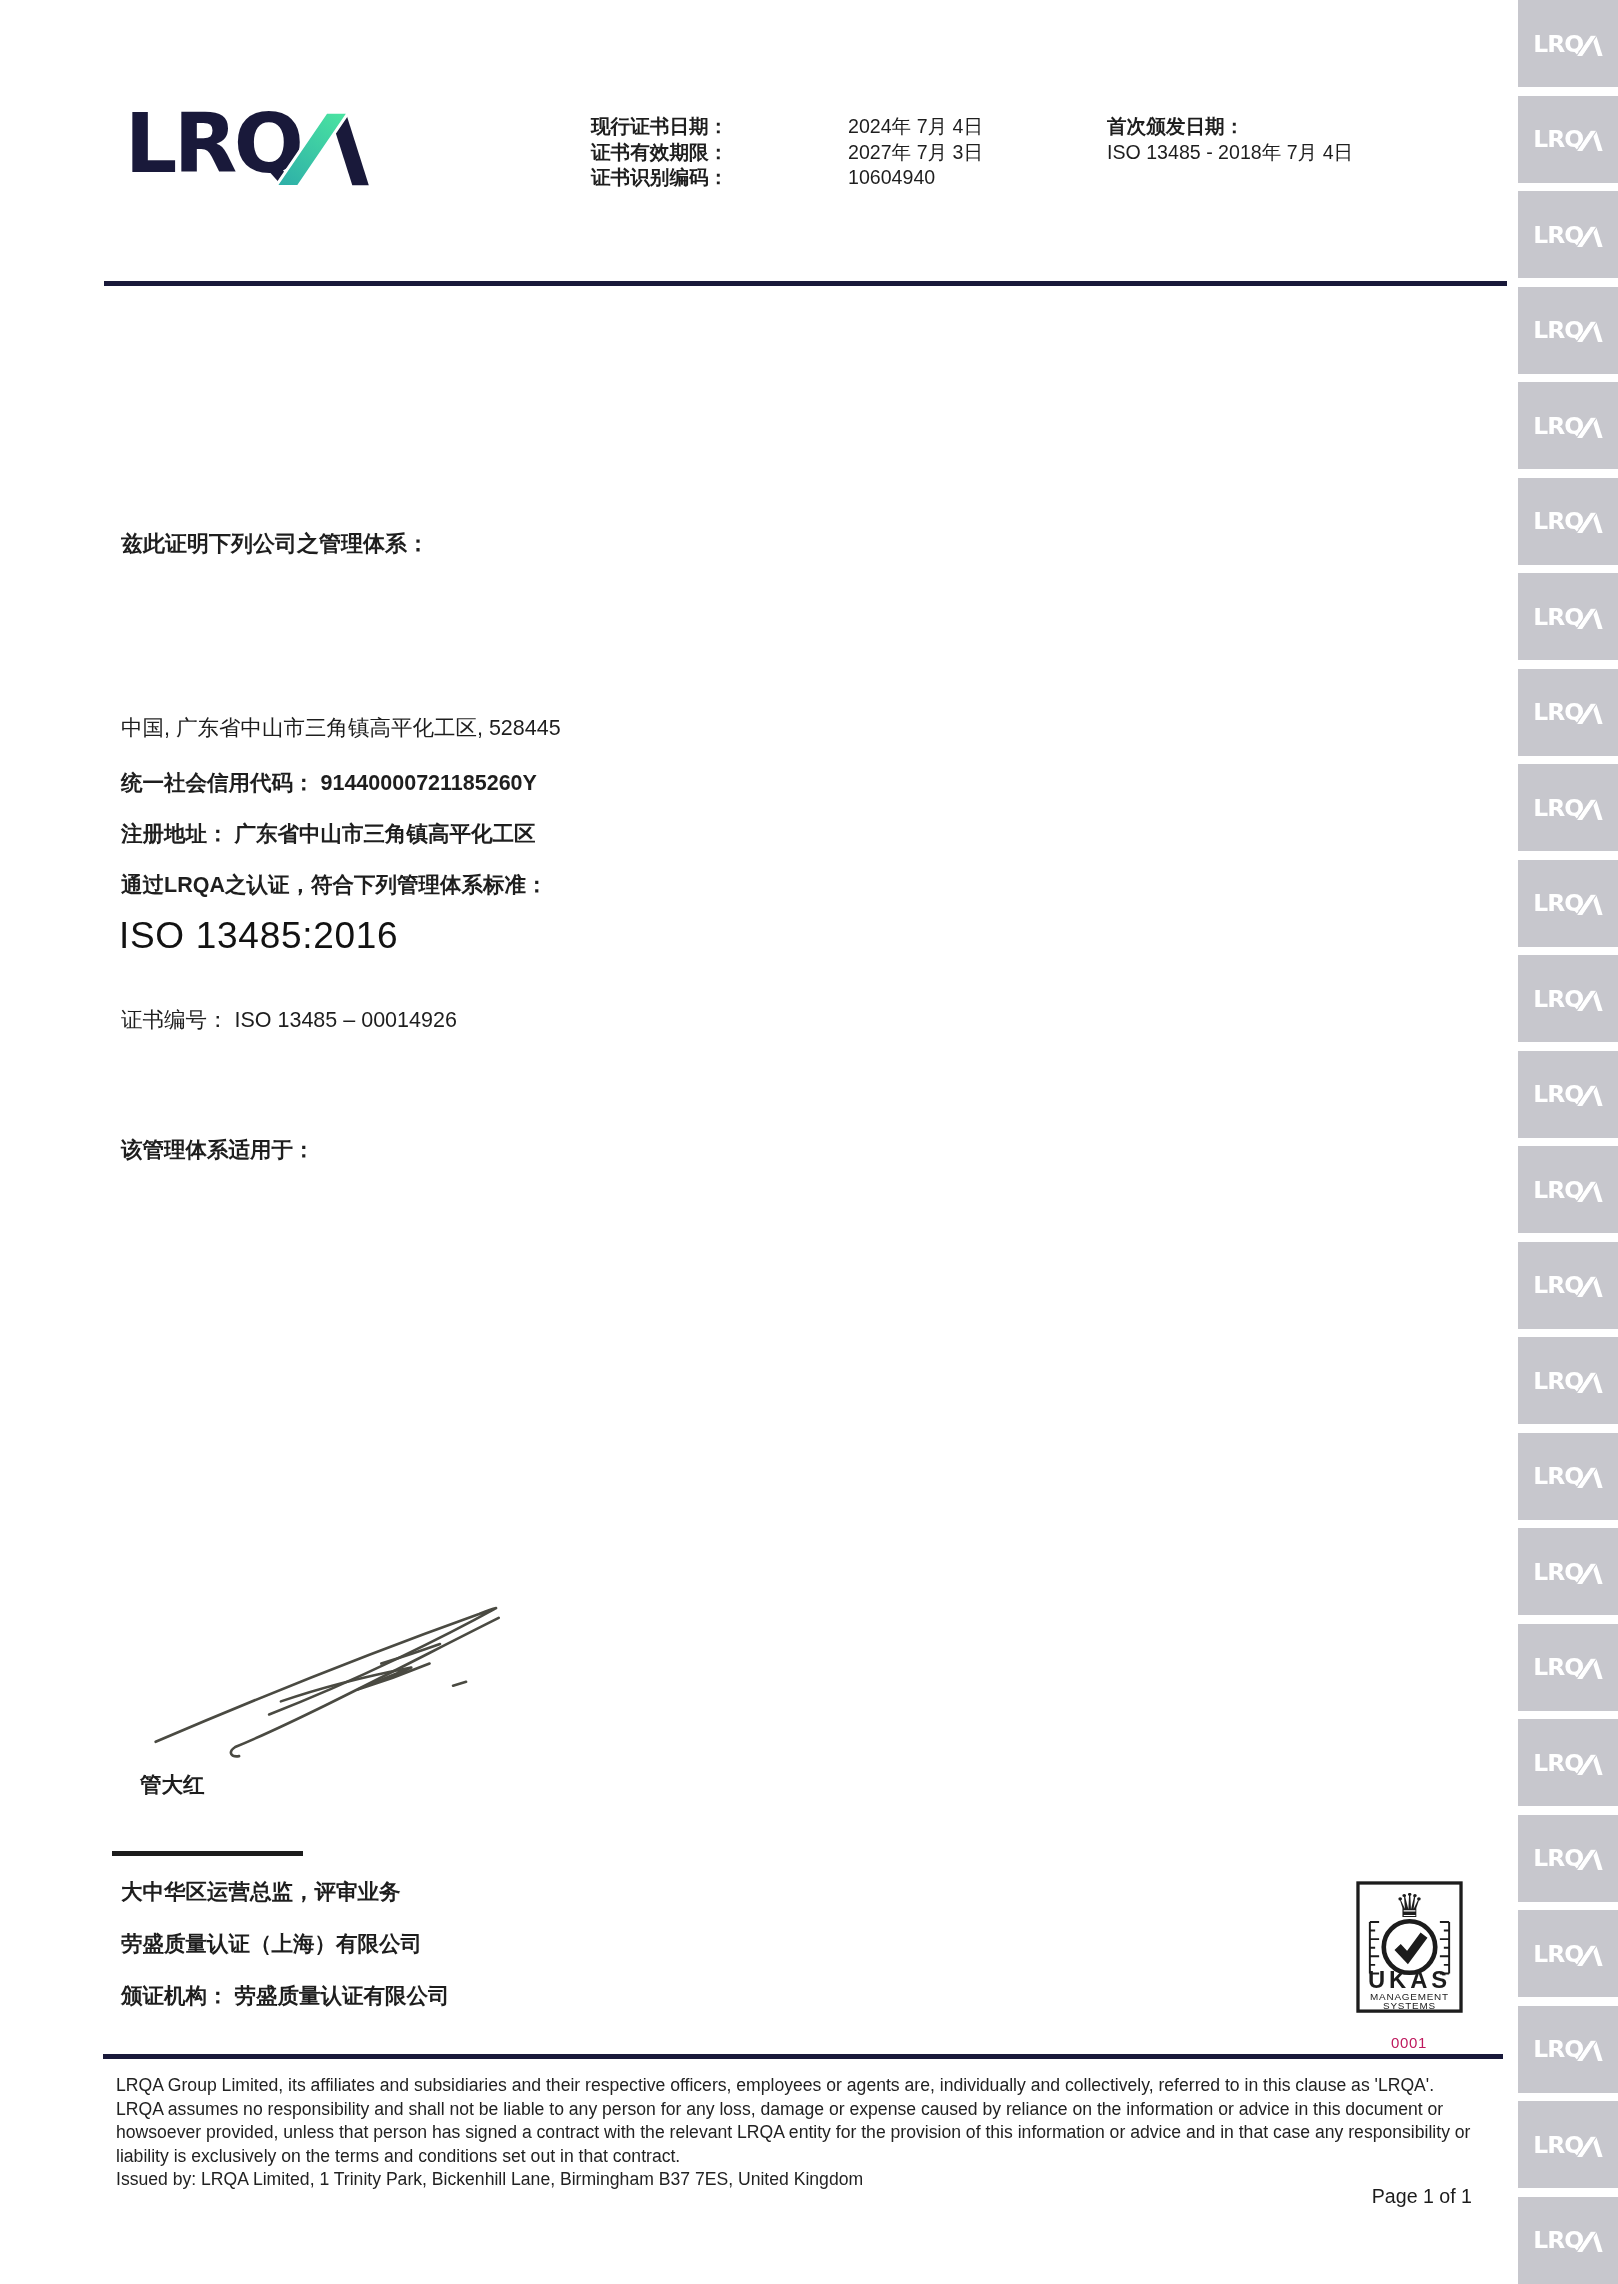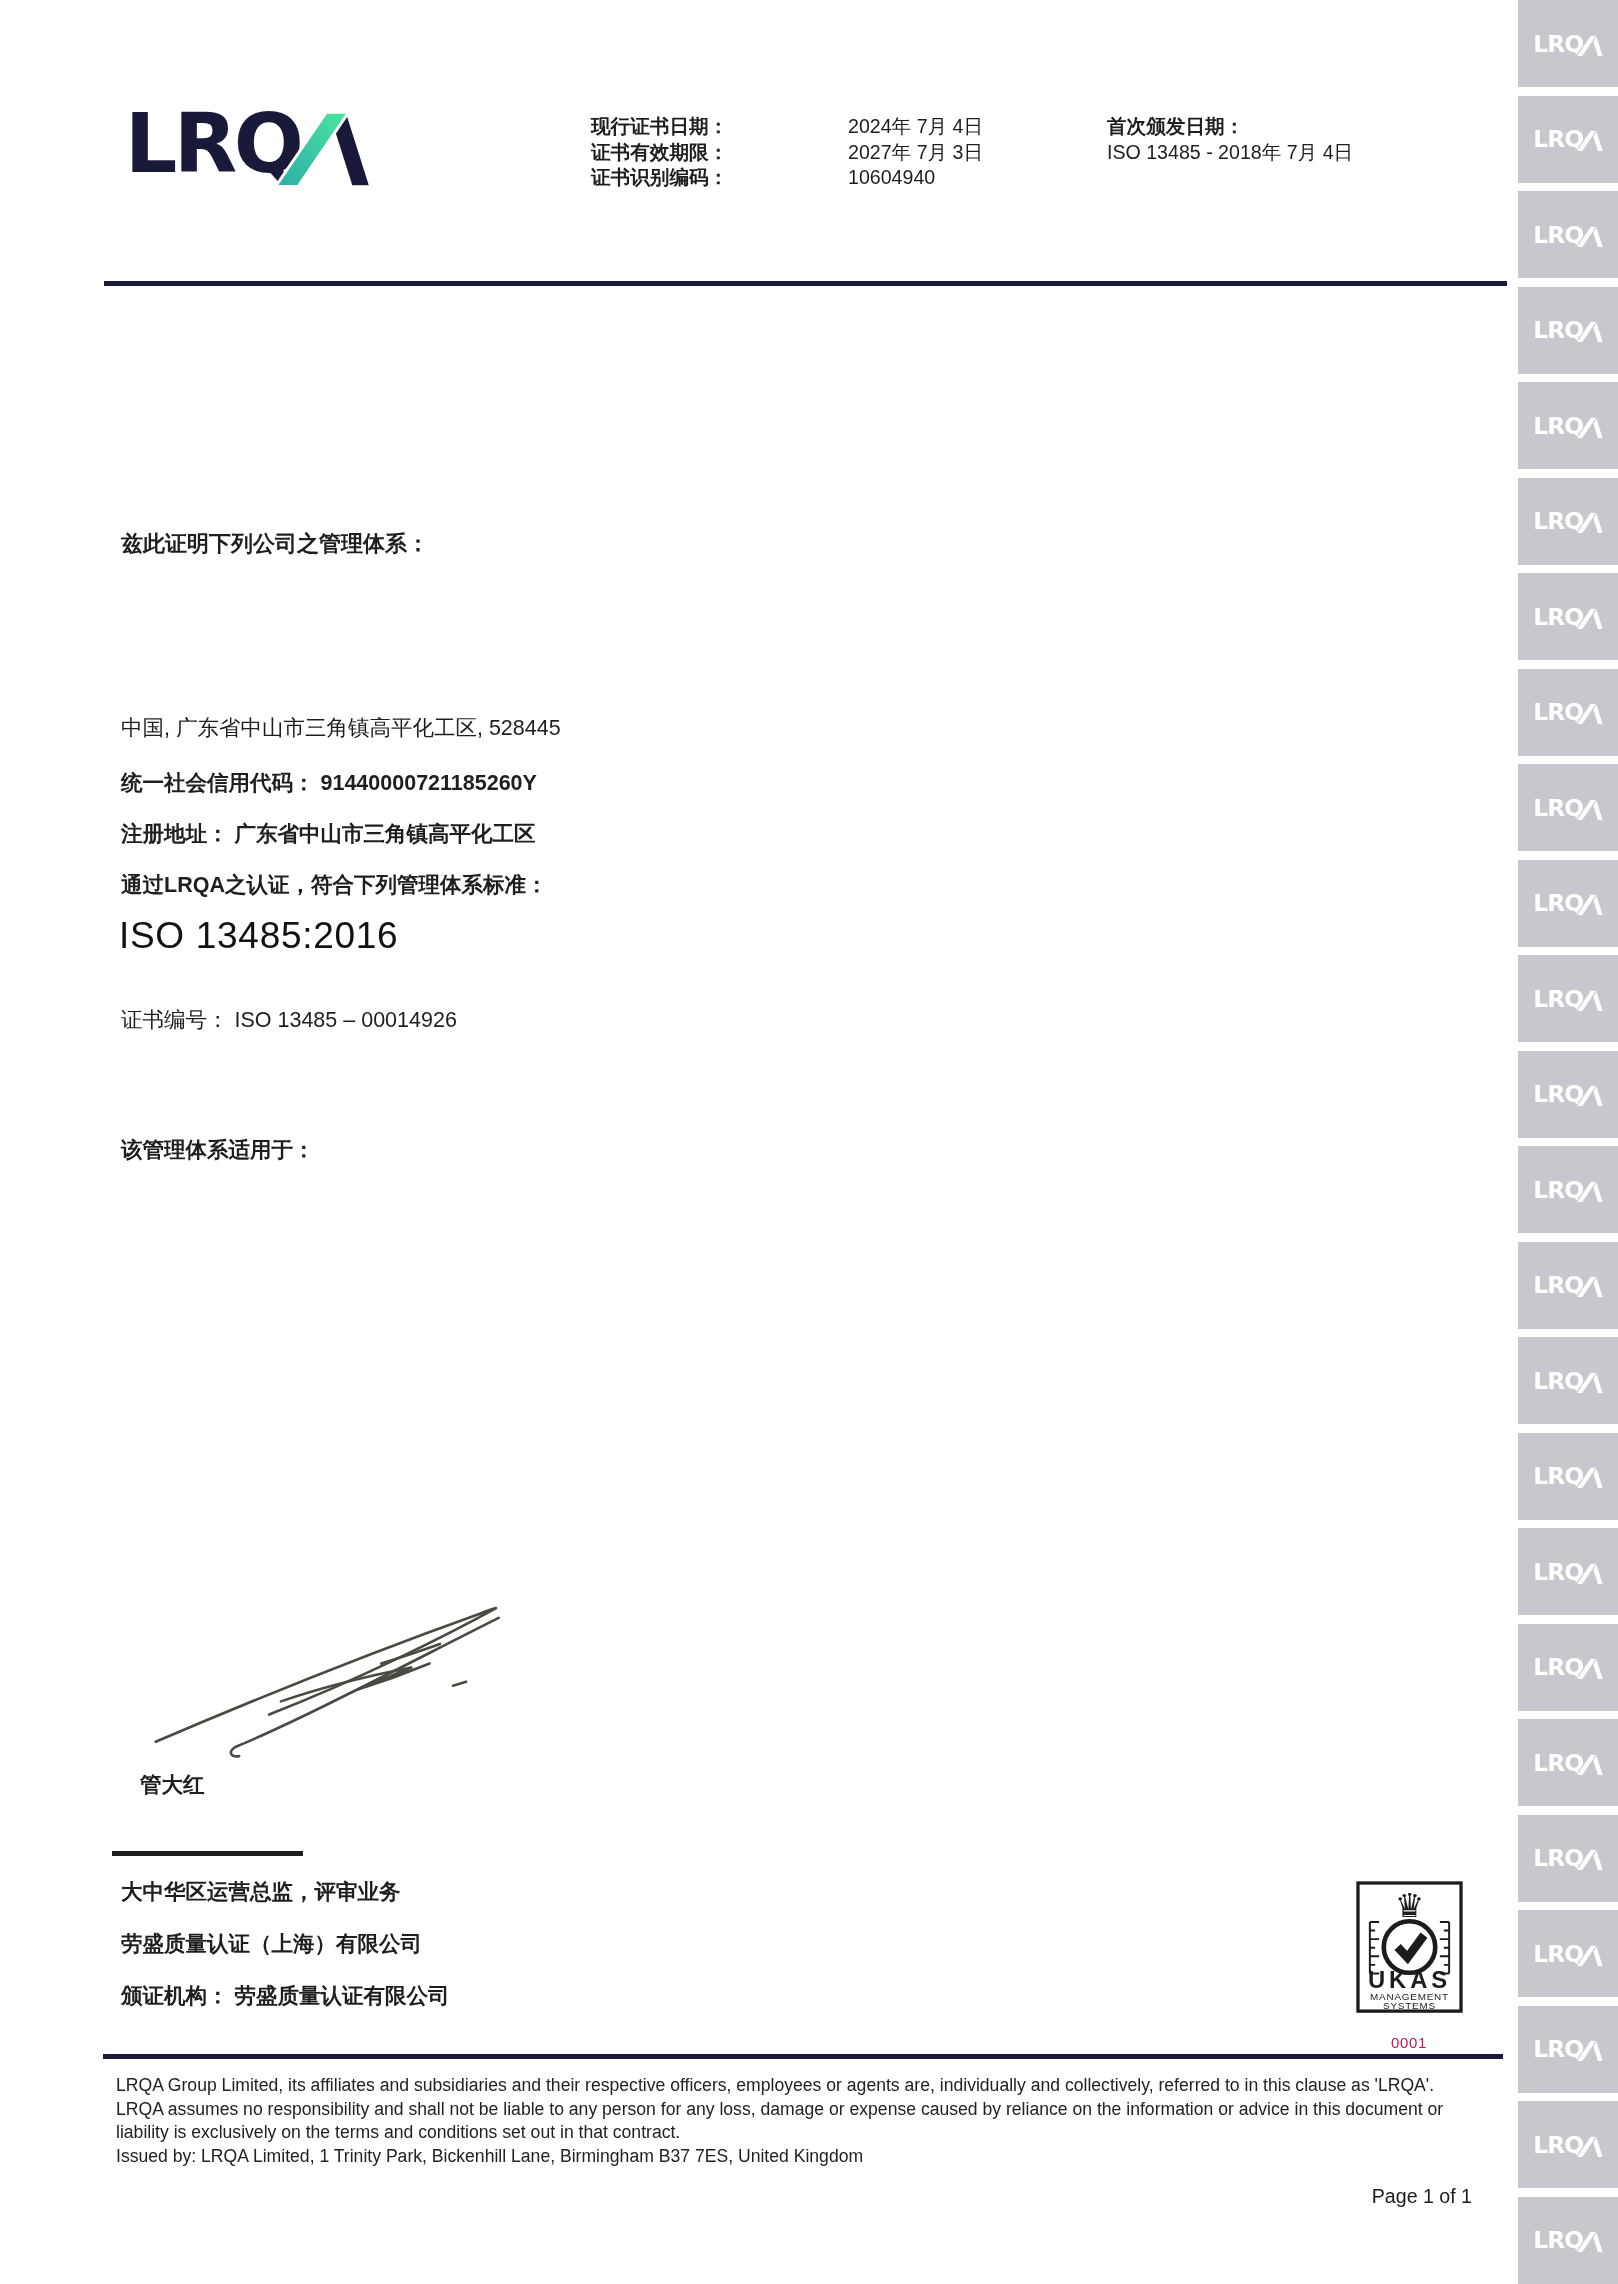--- a/index.html
+++ b/index.html
@@ -154,20 +154,21 @@
       <text class="ukas-sub" x="81" y="194" text-anchor="middle">SYSTEMS</text>
     </svg>
     <div class="ukas-number">0001</div>
   </div>
 
   <div class="abs rule rule-bottom"></div>
 
   <div class="abs legal">
     <div>LRQA Group Limited, its affiliates and subsidiaries and their respective officers, employees or agents are, individually and collectively, referred to in this clause as 'LRQA'.</div>
     <div>LRQA assumes no responsibility and shall not be liable to any person for any loss, damage or expense caused by reliance on the information or advice in this document or</div>
+    <div>howsoever provided, unless that person has signed a contract with the relevant  LRQA entity for the provision of this information or advice and in that case any responsibility or</div>
     <div>liability is exclusively on the terms and conditions set out in that contract.</div>
     <div>Issued by: LRQA Limited, 1 Trinity Park, Bickenhill Lane, Birmingham B37 7ES, United Kingdom</div>
   </div>
   <div class="abs page-number">Page 1 of 1</div>
 
   <aside class="sidebar" id="sidebar">
     <div class="wm-block">
       <svg class="wm-logo" viewBox="0 0 412 128" aria-hidden="true">
         <text class="wm-text" x="-4" y="104">LRQ</text>
         <polygon points="344,6 372,6 410,126 382,126" fill="#ffffff"></polygon>

